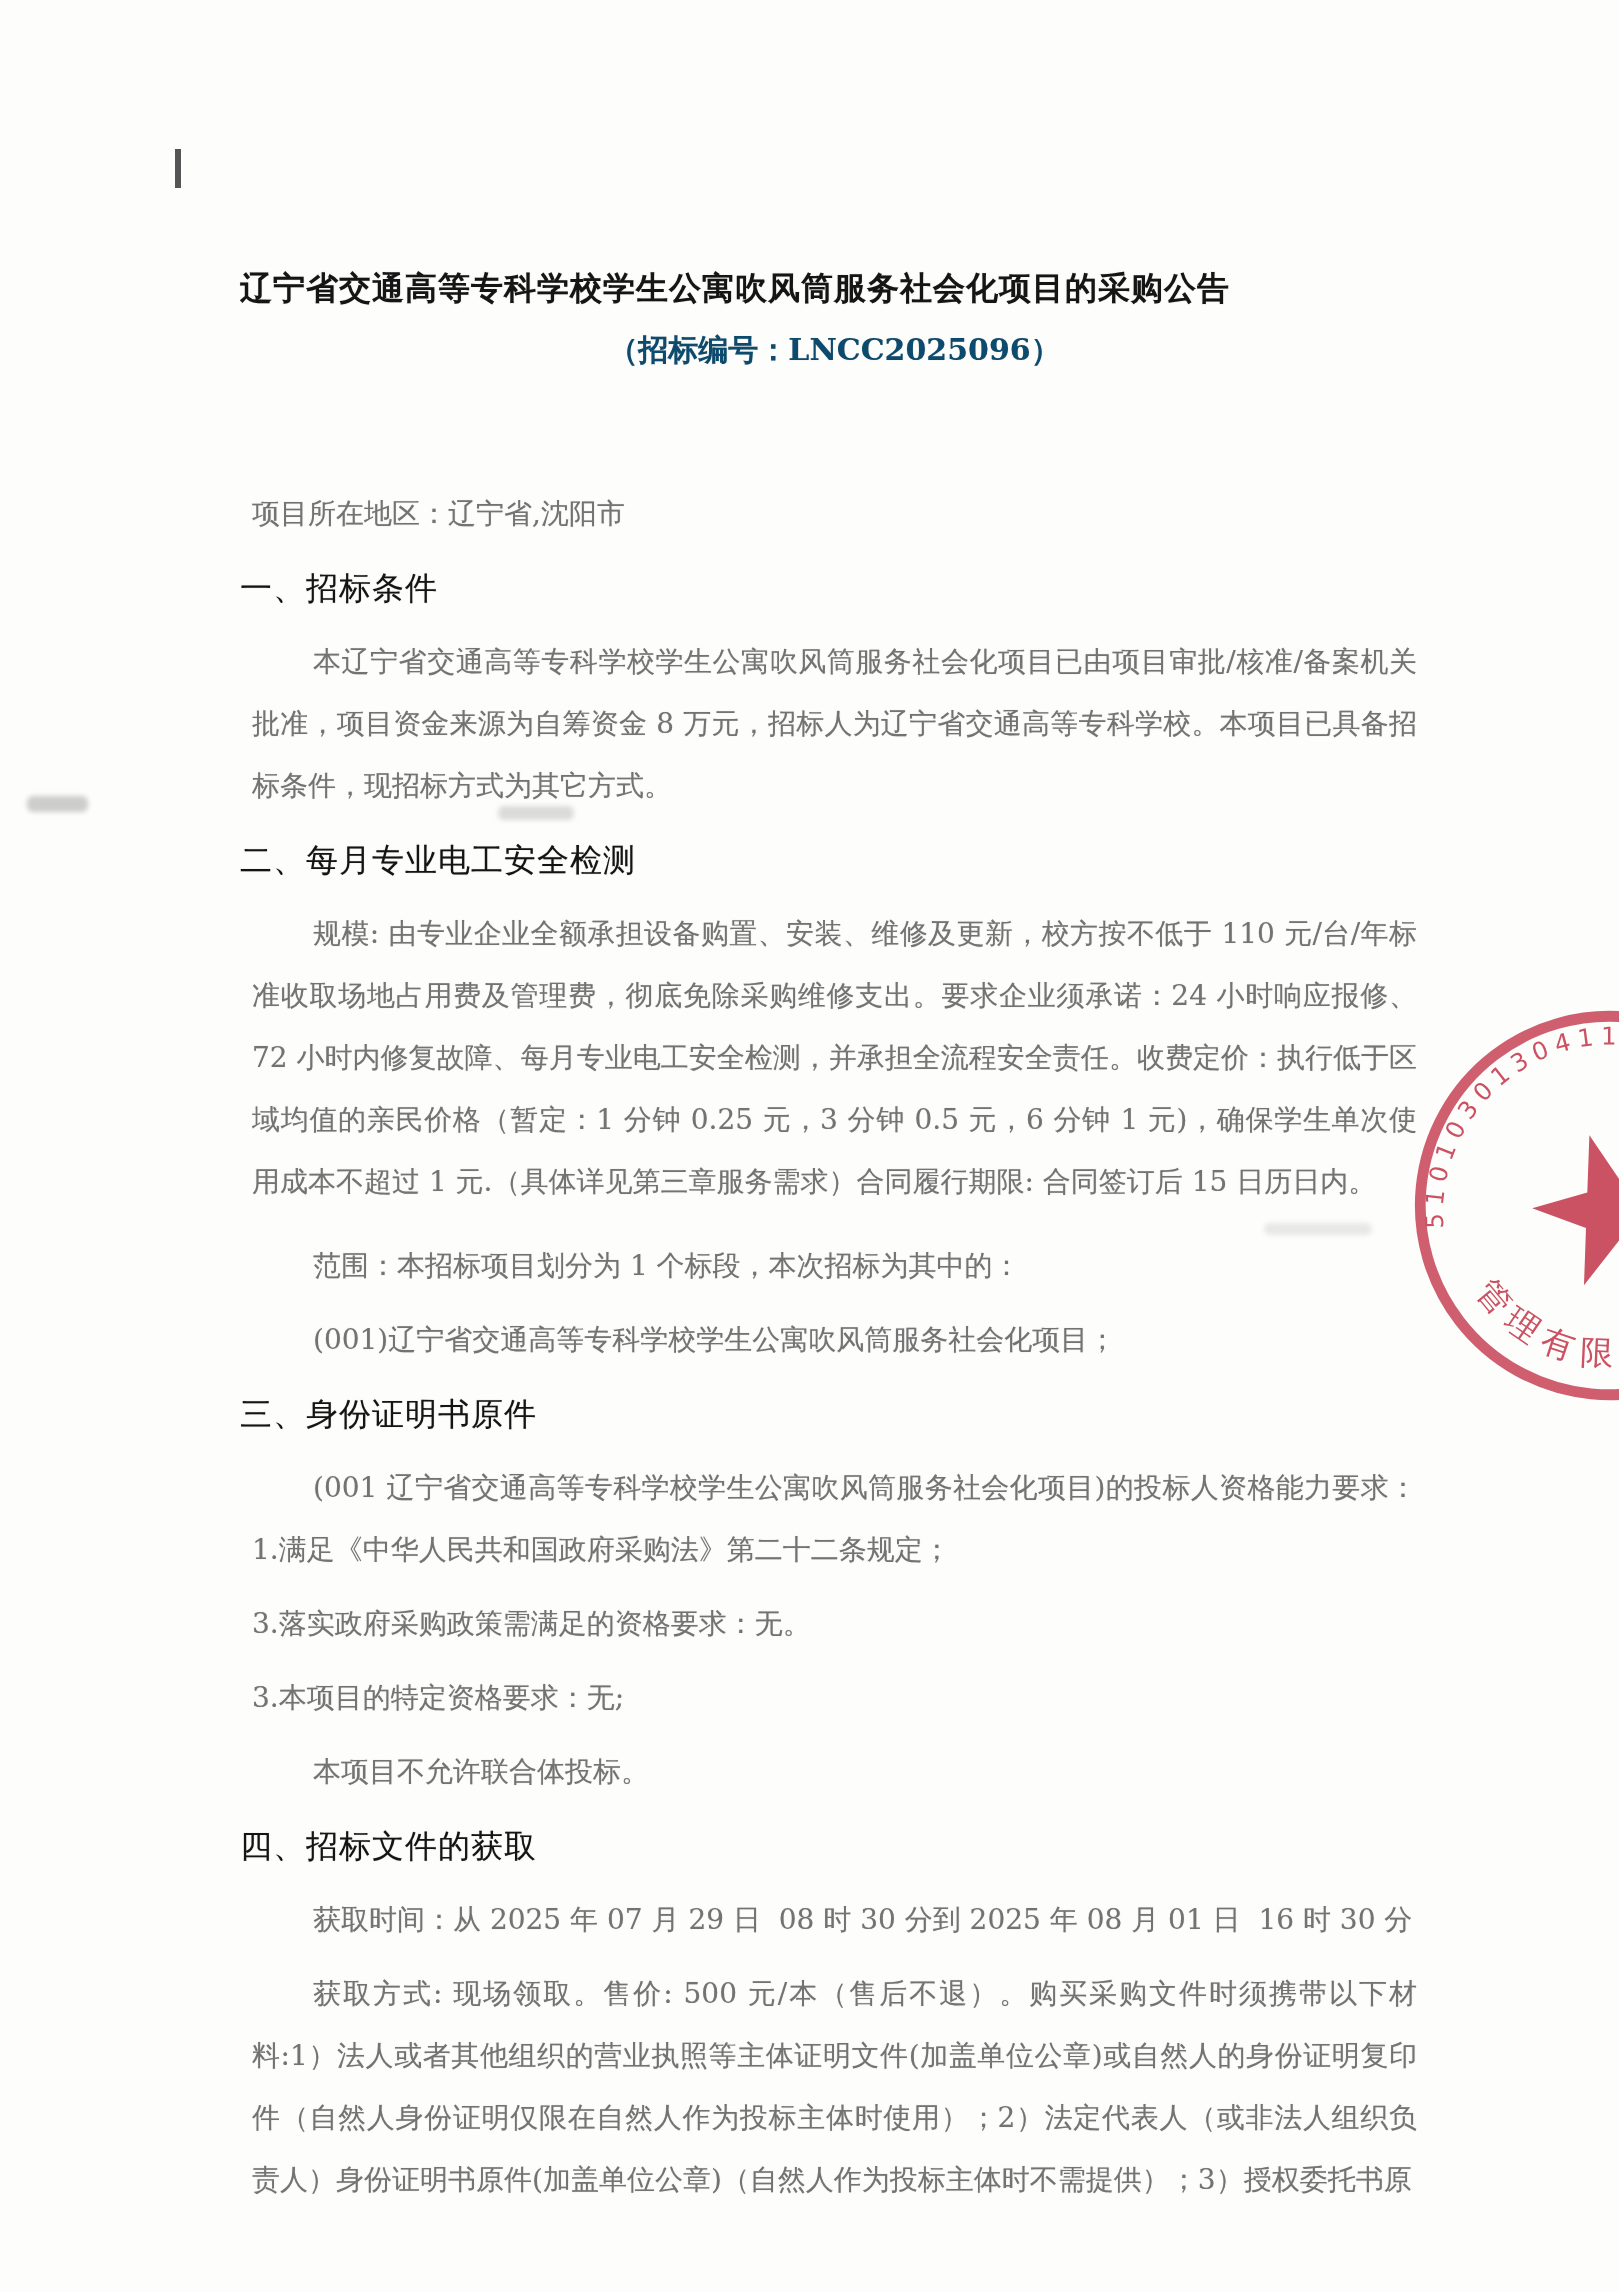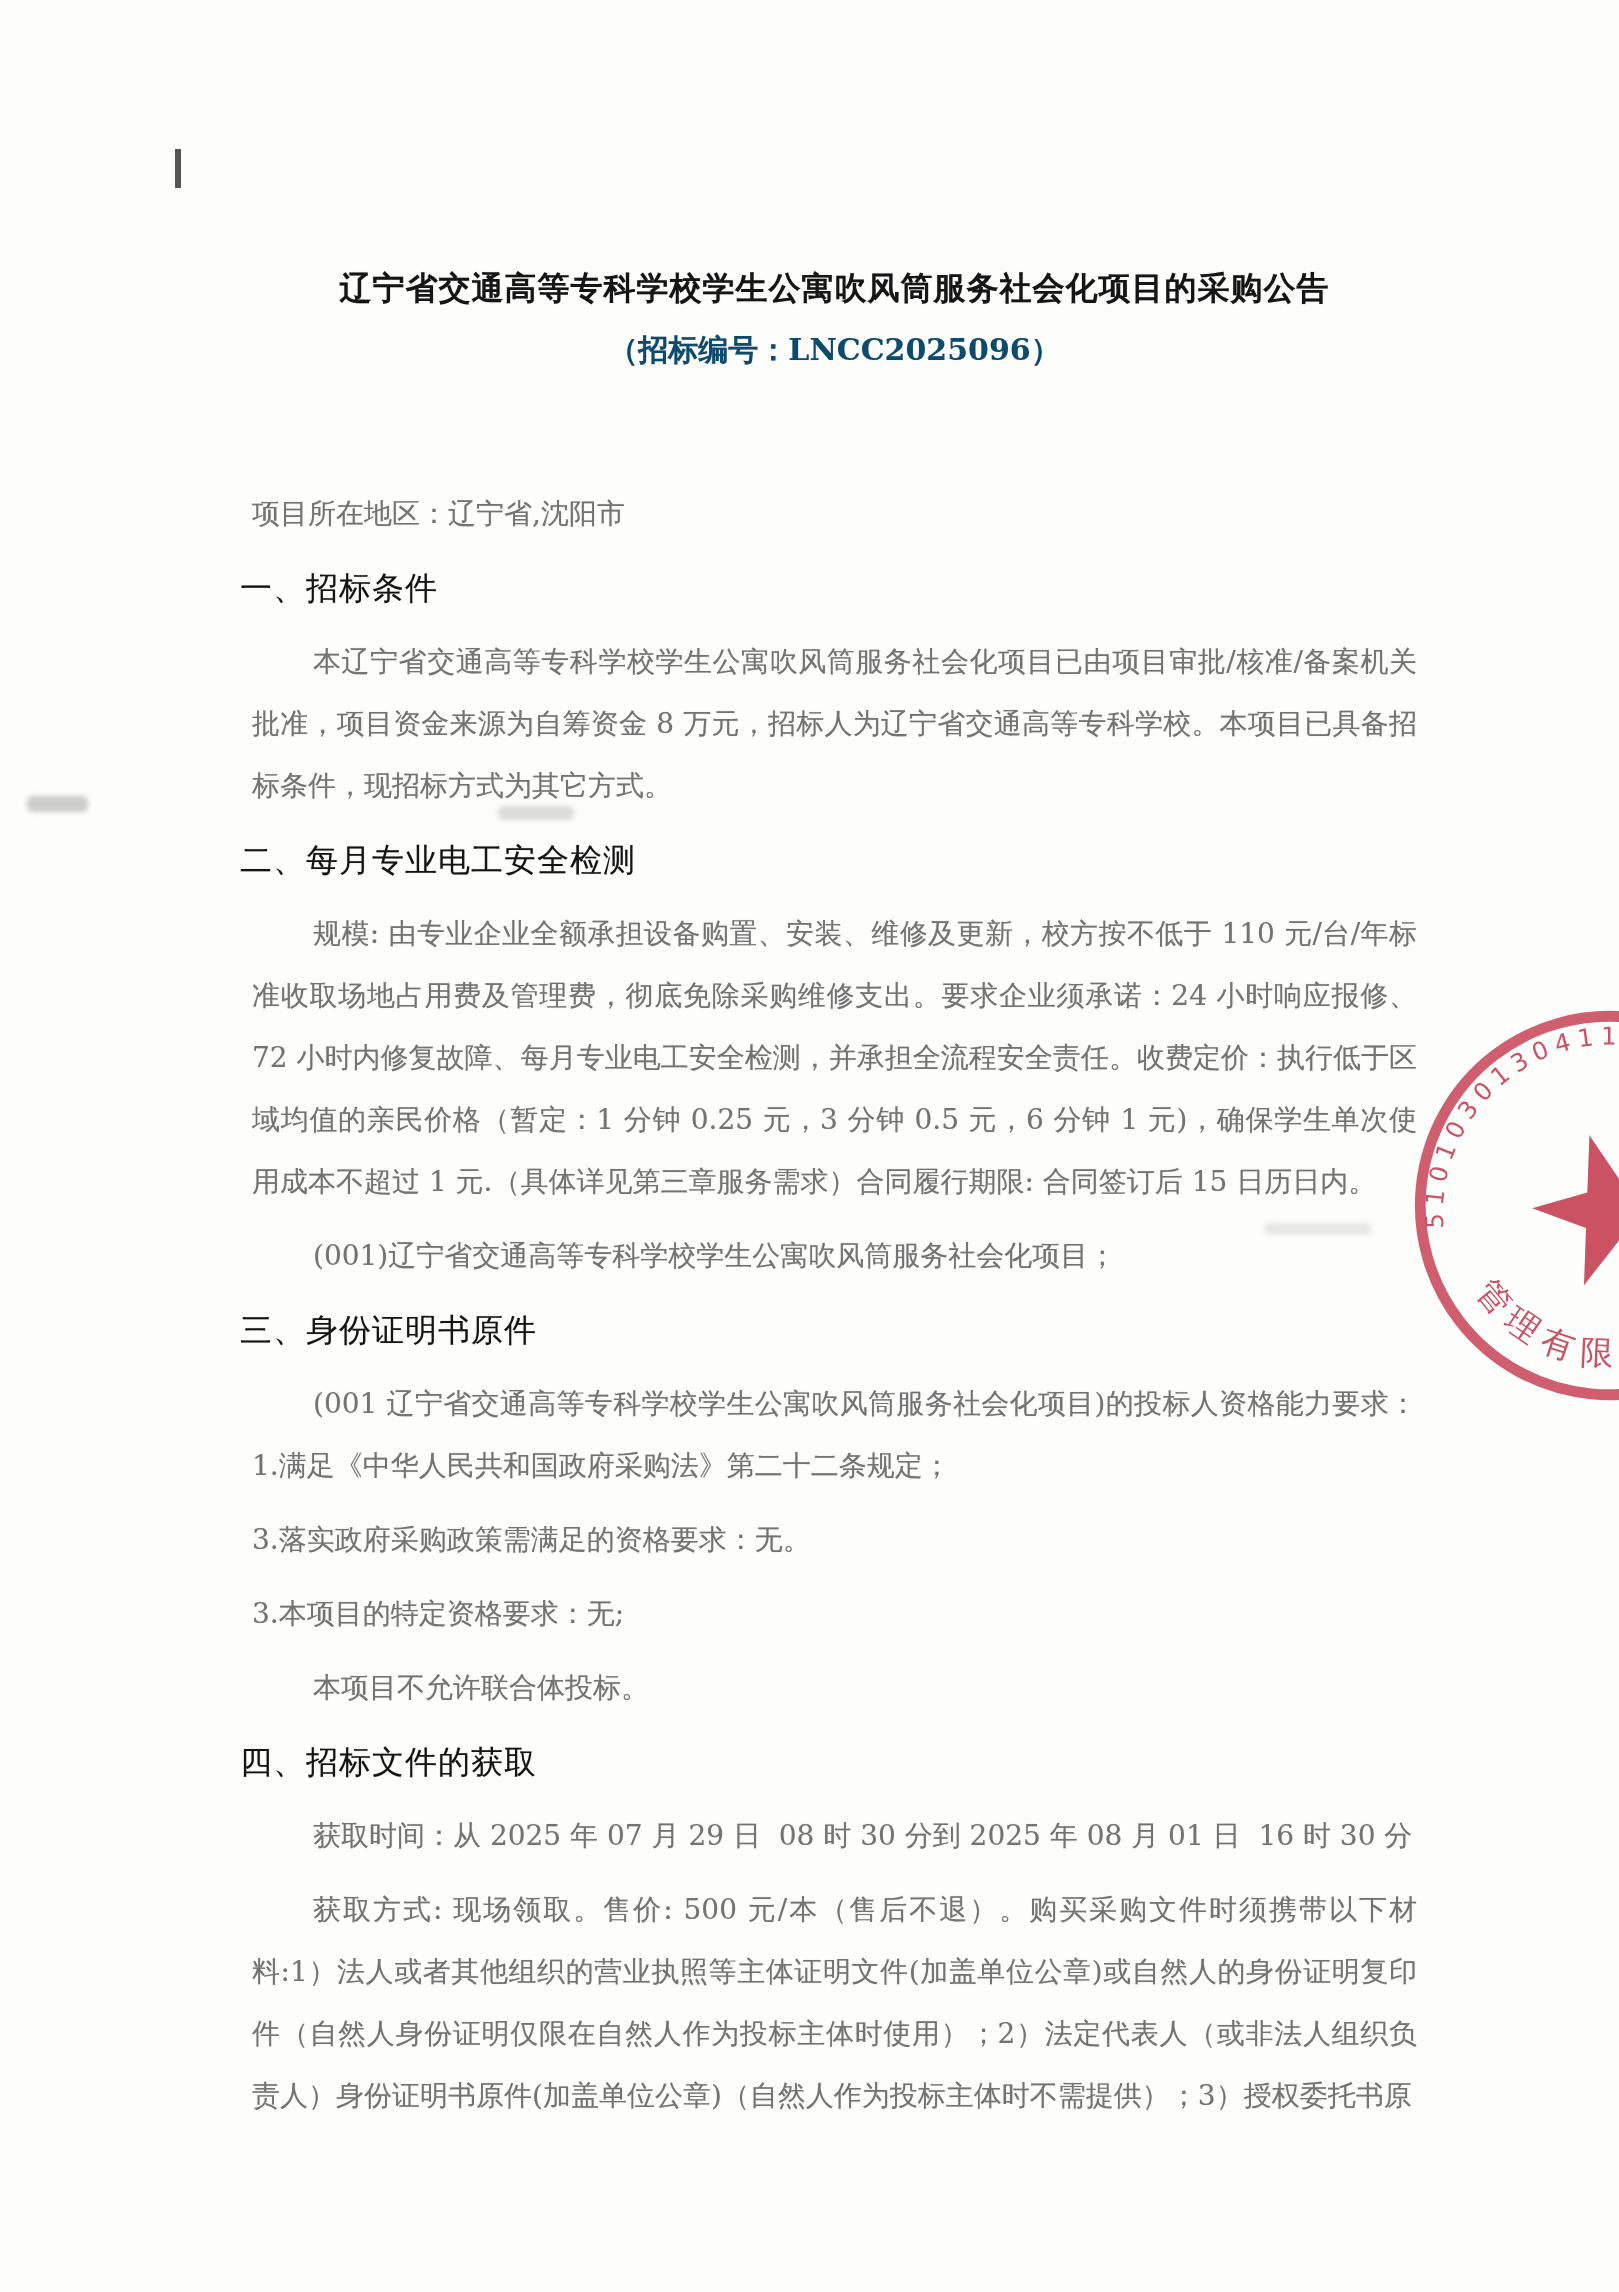--- a/index.html
+++ b/index.html
@@ -11,21 +11,21 @@
     overflow:hidden;
     font-family:"DejaVu Serif","Liberation Serif",serif;
     color:#1e1e1e;
   }
   .content{
     position:absolute;
     left:240px; right:190px; top:257px;
   }
   .doc-title{
     font-size:32px; font-weight:bold; line-height:62px;
-    text-align:center; margin:0; letter-spacing:1px;
+    margin:0; letter-spacing:1px;
     color:#151515;
     text-shadow:0 0 1px rgba(40,40,40,.35);
   }
   .doc-subtitle{
     font-size:30px; font-weight:bold; line-height:62px;
     text-align:center; margin:0; color:#0c4a6e;
     text-shadow:0 0 1px rgba(40,40,40,.3);
   }
   .p{
     font-size:28px; line-height:62px; margin:12px;
@@ -80,20 +80,21 @@
     <h1 class="doc-title">辽宁省交通高等专科学校学生公寓吹风筒服务社会化项目的采购公告</h1>
     <div class="doc-subtitle">（招标编号：LNCC2025096）</div>
 
     <p class="p loc">项目所在地区：辽宁省,沈阳市</p>
 
     <h2 class="sec">一、招标条件</h2>
     <p class="p ind">本辽宁省交通高等专科学校学生公寓吹风筒服务社会化项目已由项目审批/核准/备案机关批准，项目资金来源为自筹资金 8 万元，招标人为辽宁省交通高等专科学校。本项目已具备招标条件，现招标方式为其它方式。</p>
 
     <h2 class="sec">二、每月专业电工安全检测</h2>
     <p class="p ind">规模: 由专业企业全额承担设备购置、安装、维修及更新，校方按不低于 110 元/台/年标准收取场地占用费及管理费，彻底免除采购维修支出。要求企业须承诺：24 小时响应报修、72 小时内修复故障、每月专业电工安全检测，并承担全流程安全责任。收费定价：执行低于区域均值的亲民价格（暂定：1 分钟 0.25 元，3 分钟 0.5 元，6 分钟 1 元)，确保学生单次使用成本不超过 1 元.（具体详见第三章服务需求）合同履行期限: 合同签订后 15 日历日内。</p>
+    <p class="p ind mt22">范围：本招标项目划分为 1 个标段，本次招标为其中的：</p>
     <p class="p ind">(001)辽宁省交通高等专科学校学生公寓吹风筒服务社会化项目；</p>
 
     <h2 class="sec">三、身份证明书原件</h2>
     <p class="p ind">(001 辽宁省交通高等专科学校学生公寓吹风筒服务社会化项目)的投标人资格能力要求：1.满足《中华人民共和国政府采购法》第二十二条规定；</p>
     <p class="p">3.落实政府采购政策需满足的资格要求：无。</p>
     <p class="p mt12">3.本项目的特定资格要求：无;</p>
     <p class="p ind"><span>本项目</span><span class="kai">不允许</span><span>联合体投标。</span></p>
 
     <h2 class="sec">四、招标文件的获取</h2>
     <p class="p ind pre">获取时间：从 2025 年 07 月 29 日  08 时 30 分到 2025 年 08 月 01 日  16 时 30 分</p>

